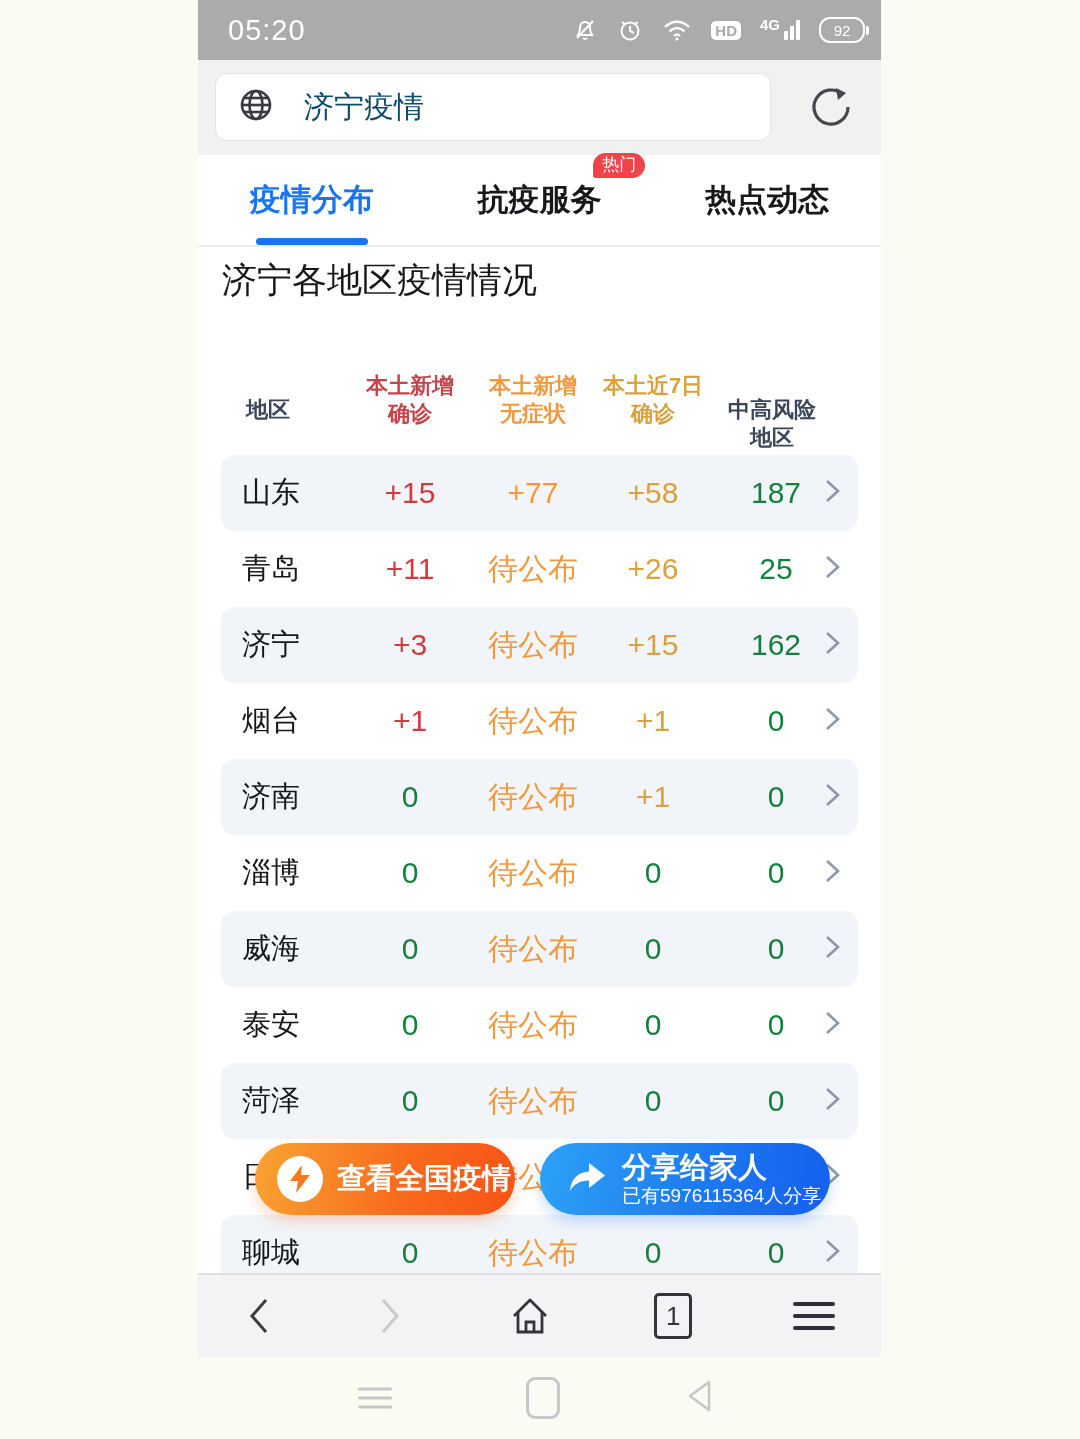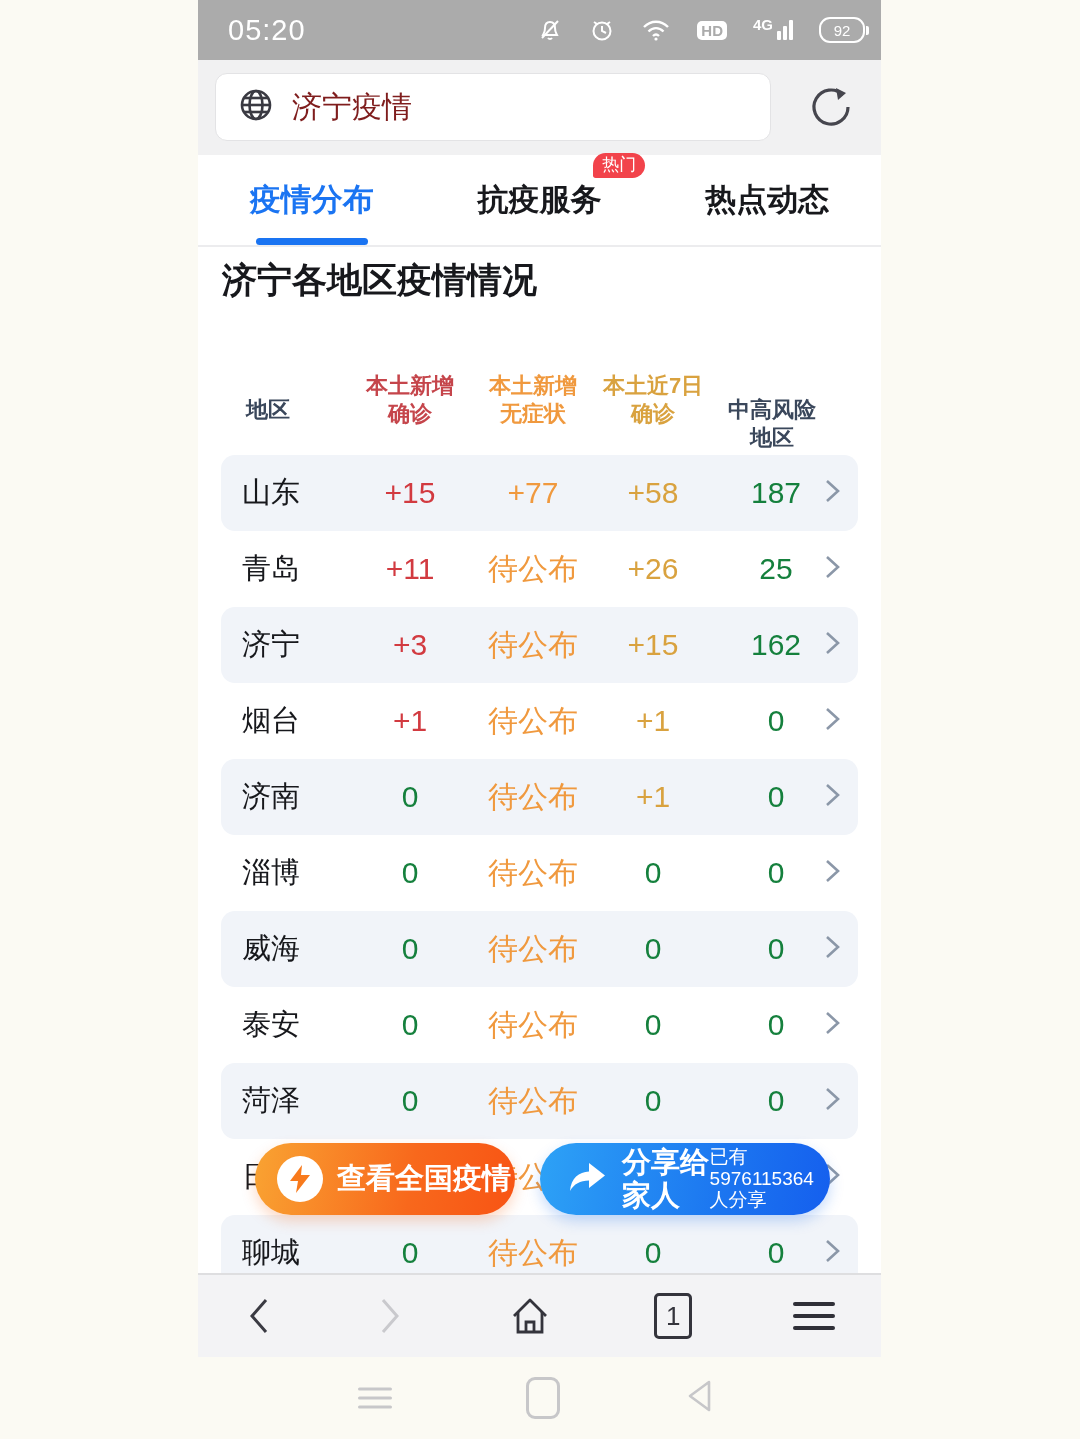--- a/index.html
+++ b/index.html
@@ -14,21 +14,21 @@
     position:absolute; left:198px; top:0; width:683px; height:1439px;
   }
   
   .status-bar {
     position:absolute; left:0; top:0; width:683px; height:60px;
     background:#ababab; color:#fff;
     display:flex; align-items:center; justify-content:space-between;
     padding:0 16px 0 30px;
   }
   .sb-time { font-size:29px; letter-spacing:1px;text-align:center; }
-  .sb-icons { display:flex; align-items:center; gap:26px; }
+  .sb-icons { display:flex; align-items:center; gap:19px; }
   .sb-icons svg { display:block; }
   .hd-badge {
     background:#fff; color:#ababab; font-size:15px; font-weight:700;
     border-radius:5px; padding:2px 4px; line-height:1;
   }
   .sig4g { display:flex; align-items:flex-end; gap:2px; }
   .sig4g .g4 { color:#fff; font-size:15px; font-weight:700; margin-right:2px; line-height:1; transform:translateY(-8px); }
   .sig4g i { display:block; width:4px; background:#fff; border-radius:1px; }
   .battery {
     border:2px solid #fff; border-radius:11px; min-width:46px; height:26px;
@@ -39,39 +39,39 @@
   
   .search-sec {
     position:absolute; left:0; top:60px; width:683px; height:95px;
     background:#f1f1f2; display:flex; align-items:center;
   }
   .search-box {
     position:absolute; left:17px; top:13px; width:556px; height:68px;
     background:#fff; border:1px solid #e3e3e5; border-radius:12px;
     display:flex; align-items:center; gap:16px; padding:0 20px;
   }
-  .search-text { font-size:30px; color:#7f1d1d; }
+  .search-text { font-size:30px; color:#0c4a6e;margin-left:12px; }
   .refresh-btn { position:absolute; left:605px; top:18px; width:58px; height:58px; display:flex; align-items:center; justify-content:center; }
   
   .tab-bar {
     position:absolute; left:0; top:155px; width:683px; height:92px;
     background:#fff; border-bottom:2px solid #ececee;
     display:flex;
   }
   .tab { flex:1; position:relative; display:flex; align-items:center; justify-content:center; font-size:31px; font-weight:700; color:#17181c; }
   .tab.active { color:#1a74f2; }
   .tab-underline { position:absolute; bottom:0; left:50%; transform:translateX(-50%); width:112px; height:7px; border-radius:4px; background:#1a74f2; }
   .hot-badge {
     position:absolute; top:-2px; right:8px;
     background:#f2434b; color:#fff; font-size:17px; font-weight:400;
     padding:3px 9px; border-radius:14px 14px 14px 3px; line-height:1.1;
   }
   
   .main { position:absolute; left:0; top:247px; width:683px; height:1026px; background:#fff; }
-  .page-title { position:absolute; left:24px; top:10px; font-size:35px; font-weight:700; color:#17181c; }
+  .page-title { position:absolute; left:24px; top:10px; font-size:35px; font-weight:400; color:#17181c; }
   .page-subtitle { position:absolute; left:24px; top:62px; font-size:22px; color:#9b9b9e; }
   
   .thead { position:absolute; left:0; top:125px; width:683px; height:70px; }
   .thead .hcell { position:absolute; text-align:center; font-size:22px; font-weight:700; line-height:28px; transform:translateX(-50%); }
   .hcell.c-slate { color:#3a475b;margin-top:24px; }
   .hcell.c-red { color:#c5454b; }
   .hcell.c-orange { color:#f0993e; }
   .hcell.c-amber { color:#d9a23f; }
   .rows { position:absolute; left:0; top:208px; width:683px; }
   .t-row { position:relative; height:76px; width:683px; }
@@ -93,21 +93,21 @@
     gap:14px; padding-left:22px;
   }
   .bolt-circle { width:46px; height:46px; border-radius:50%; background:#fff; display:flex; align-items:center; justify-content:center; }
   .btn-national .lbl { color:#fff; font-size:29px; font-weight:700; }
   .btn-share {
     left:342px; top:1143px; width:290px;
     background:linear-gradient(100deg,#2da2f6 0%,#1b74f0 65%,#155fee 100%);
     box-shadow:0 6px 14px rgba(26,110,240,.25);
     gap:14px; padding-left:26px;
   }
-  .btn-share .txt { display:flex; flex-direction:row; line-height:1.15; }
+  .btn-share .txt { display:flex; flex-direction:column; line-height:1.15; }
   .btn-share .t1 { color:#fff; font-size:29px; font-weight:700; }
   .btn-share .t2 { color:#fff; font-size:19px; }
   
   .toolbar {
     position:absolute; left:0; top:1273px; width:683px; height:84px;
     background:#f3f3f5; border-top:2px solid #dedee0; z-index:10;
     display:flex; align-items:center; justify-content:space-between;
     padding:0 46px;
   }
   .tool { display:flex; align-items:center; justify-content:center; }

